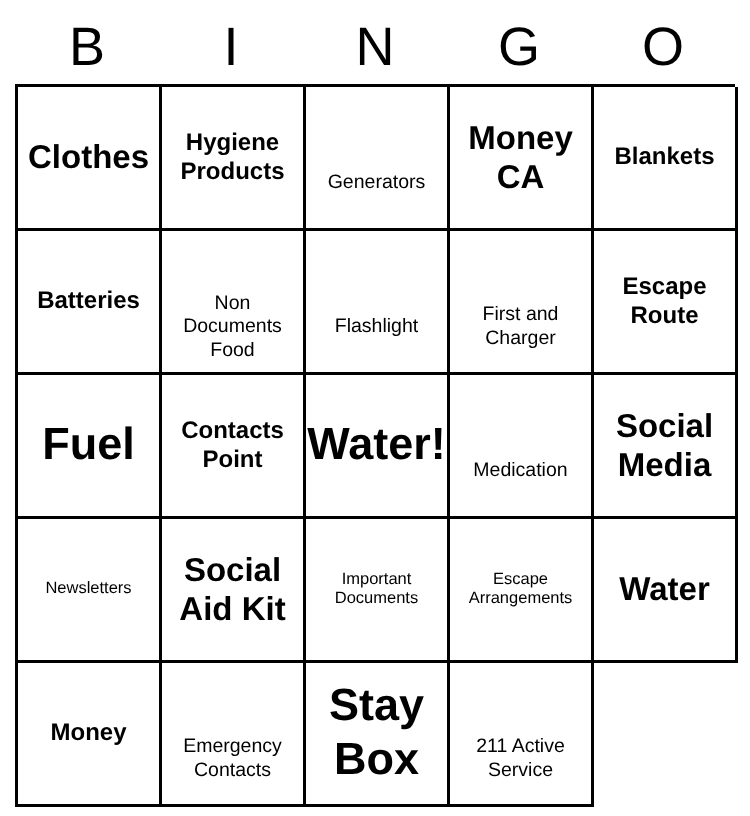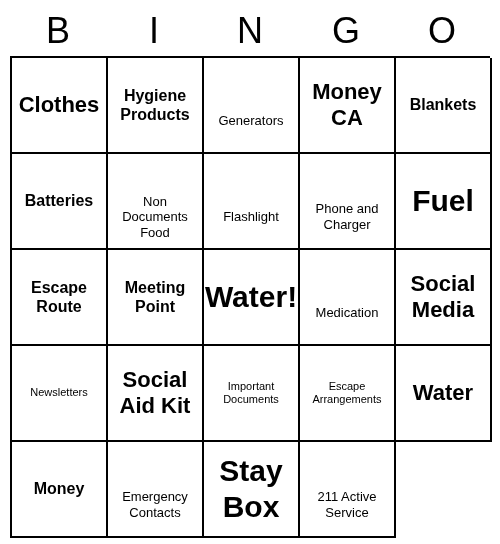--- a/index.html
+++ b/index.html
@@ -84,30 +84,30 @@
       <div class="bingo-cell">
         <span class="cell-text size-md">Batteries</span>
       </div>
       <div class="bingo-cell">
         <span class="cell-text size-sm">Non Documents Food</span>
       </div>
       <div class="bingo-cell">
         <span class="cell-text size-sm">Flashlight</span>
       </div>
       <div class="bingo-cell">
-        <span class="cell-text size-sm">Phone and Charger</span>
+        <span class="cell-text size-sm">First and Charger</span>
+      </div>
+      <div class="bingo-cell">
+        <span class="cell-text size-md">Escape Route</span>
       </div>
       <div class="bingo-cell">
         <span class="cell-text size-xl">Fuel</span>
       </div>
       <div class="bingo-cell">
-        <span class="cell-text size-md">Escape Route</span>
-      </div>
-      <div class="bingo-cell">
-        <span class="cell-text size-md">Meeting Point</span>
+        <span class="cell-text size-md">Contacts Point</span>
       </div>
       <div class="bingo-cell">
         <span class="cell-text size-xl">Water!</span>
       </div>
       <div class="bingo-cell">
         <span class="cell-text size-sm">Medication</span>
       </div>
       <div class="bingo-cell">
         <span class="cell-text size-lg">Social Media</span>
       </div>

